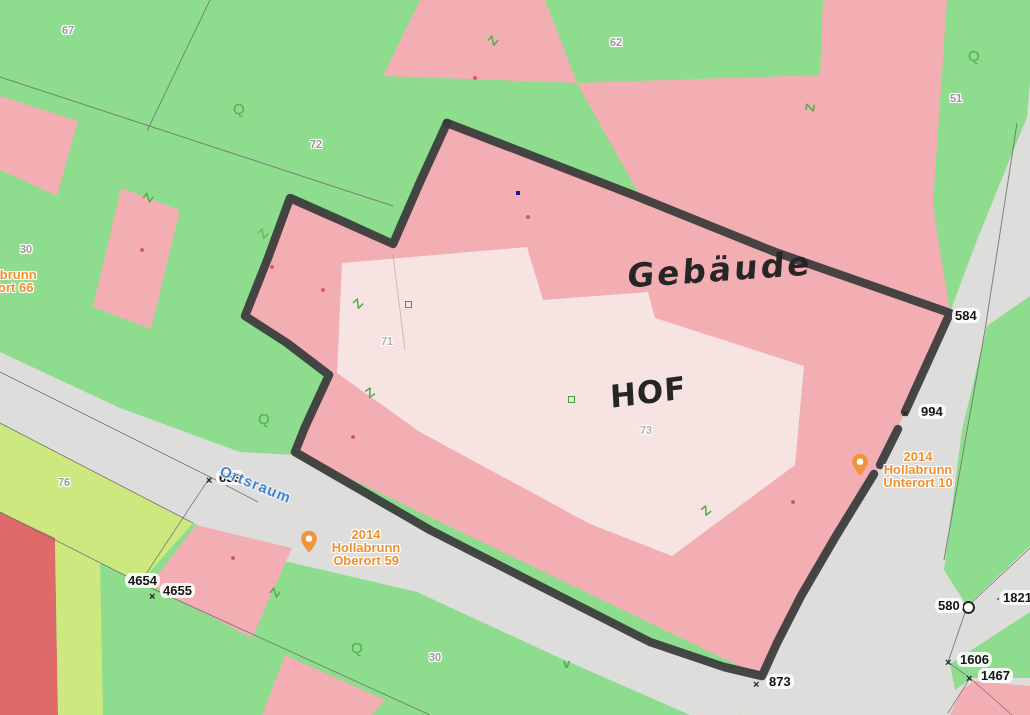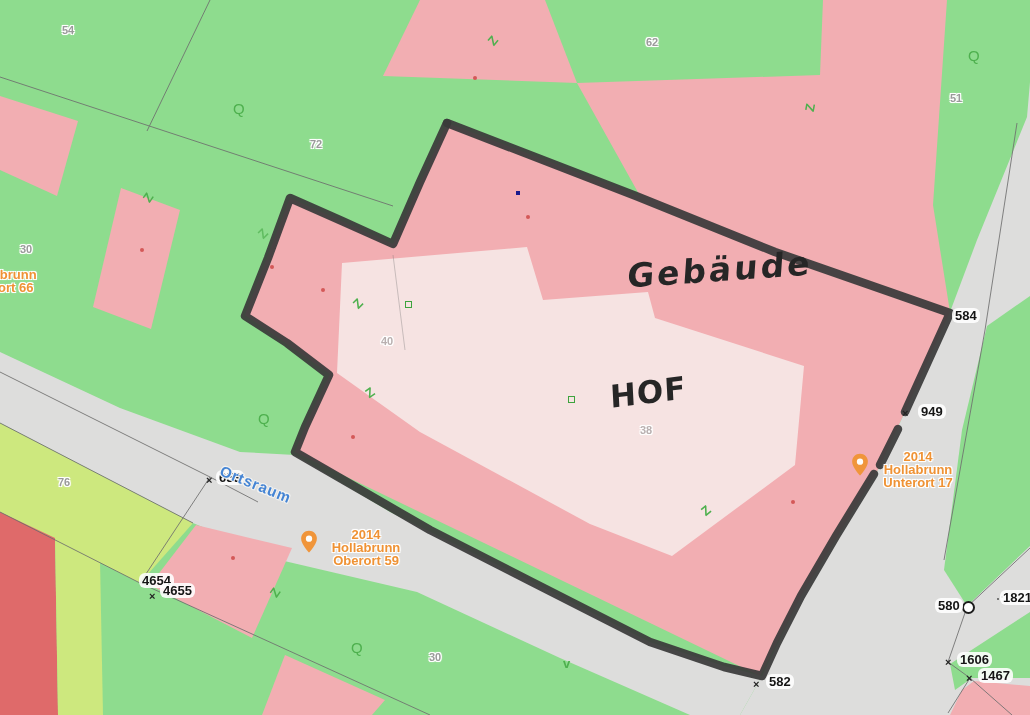--- a/index.html
+++ b/index.html
@@ -103,36 +103,36 @@
   <span class="rdot" style="left:270px;top:265px"></span>
   <span class="rdot" style="left:321px;top:288px"></span>
   <span class="rdot" style="left:351px;top:435px"></span>
   <span class="rdot" style="left:473px;top:76px"></span>
   <span class="rdot" style="left:526px;top:215px"></span>
   <span class="rdot" style="left:140px;top:248px"></span>
   <span class="rdot" style="left:231px;top:556px"></span>
   <span class="rdot" style="left:791px;top:500px"></span>
   <span class="ndot" style="left:516px;top:191px"></span>
 
-  <span class="lbl pnum" style="left:62px;top:24px">54</span>
+  <span class="lbl pnum" style="left:62px;top:24px">67</span>
   <span class="lbl pnum" style="left:310px;top:138px">72</span>
-  <span class="lbl pnum" style="left:646px;top:36px">62</span>
+  <span class="lbl pnum" style="left:610px;top:36px">62</span>
   <span class="lbl pnum" style="left:950px;top:92px">51</span>
   <span class="lbl pnum" style="left:20px;top:243px">30</span>
-  <span class="lbl pnum pnum-light" style="left:381px;top:335px">40</span>
-  <span class="lbl pnum pnum-light" style="left:640px;top:424px">38</span>
+  <span class="lbl pnum pnum-light" style="left:381px;top:335px">71</span>
+  <span class="lbl pnum pnum-light" style="left:640px;top:424px">73</span>
   <span class="lbl pnum" style="left:58px;top:476px">76</span>
   <span class="lbl pnum" style="left:429px;top:651px">30</span>
 
   <span class="lbl survey" style="left:952px;top:308px">584</span>
   <span class="cross" style="left:902px;top:408px">×</span>
-  <span class="lbl survey" style="left:918px;top:404px">949</span>
+  <span class="lbl survey" style="left:918px;top:404px">994</span>
   <span class="cross" style="left:753px;top:679px">×</span>
-  <span class="lbl survey" style="left:766px;top:674px">582</span>
-  <span class="lbl survey" style="left:139px;top:573px">4654</span>
+  <span class="lbl survey" style="left:766px;top:674px">873</span>
+  <span class="lbl survey" style="left:125px;top:573px">4654</span>
   <span class="cross" style="left:149px;top:591px">×</span>
   <span class="lbl survey" style="left:160px;top:583px">4655</span>
   <span class="cross" style="left:206px;top:475px">×</span>
   <span class="lbl survey" style="left:216px;top:470px">653</span>
   <span class="circ" style="left:962px;top:601px"></span>
   <span class="lbl survey" style="left:935px;top:598px">580</span>
   <span class="dot2" style="left:997px;top:598px"></span>
   <span class="dot2" style="left:1001px;top:596px"></span>
   <span class="lbl survey" style="left:1000px;top:590px">1821</span>
   <span class="cross" style="left:945px;top:657px">×</span>
@@ -150,21 +150,21 @@
     <div>2014 Hollabrunn</div>
     <div>Oberort 59</div>
   </div>
 
   <svg class="pin" style="left:851px;top:453px" width="18" height="24" viewBox="0 0 24 32">
     <path d="M12 1C6 1 1.5 5.6 1.5 11.5 C1.5 19 12 30 12 30 S22.5 19 22.5 11.5 C22.5 5.6 18 1 12 1 Z" fill="#f0953a"></path>
     <circle cx="12" cy="11.5" r="4.2" fill="#fdfdfb"></circle>
   </svg>
   <div class="addr" style="left:869px;top:450px;width:98px">
     <div>2014 Hollabrunn</div>
-    <div>Unterort 17</div>
+    <div>Unterort 10</div>
   </div>
 
   <div class="addr" style="left:-32px;top:268px;text-align:left">
     <div>Hollabrunn</div>
     <div style="margin-left:30px">ort 66</div>
   </div>
 
   <span class="hand hand-gebaeude" style="left:627px;top:250px">Gebäude</span>
   <span class="hand hand-hof" style="left:610px;top:374px">HOF</span>
 

